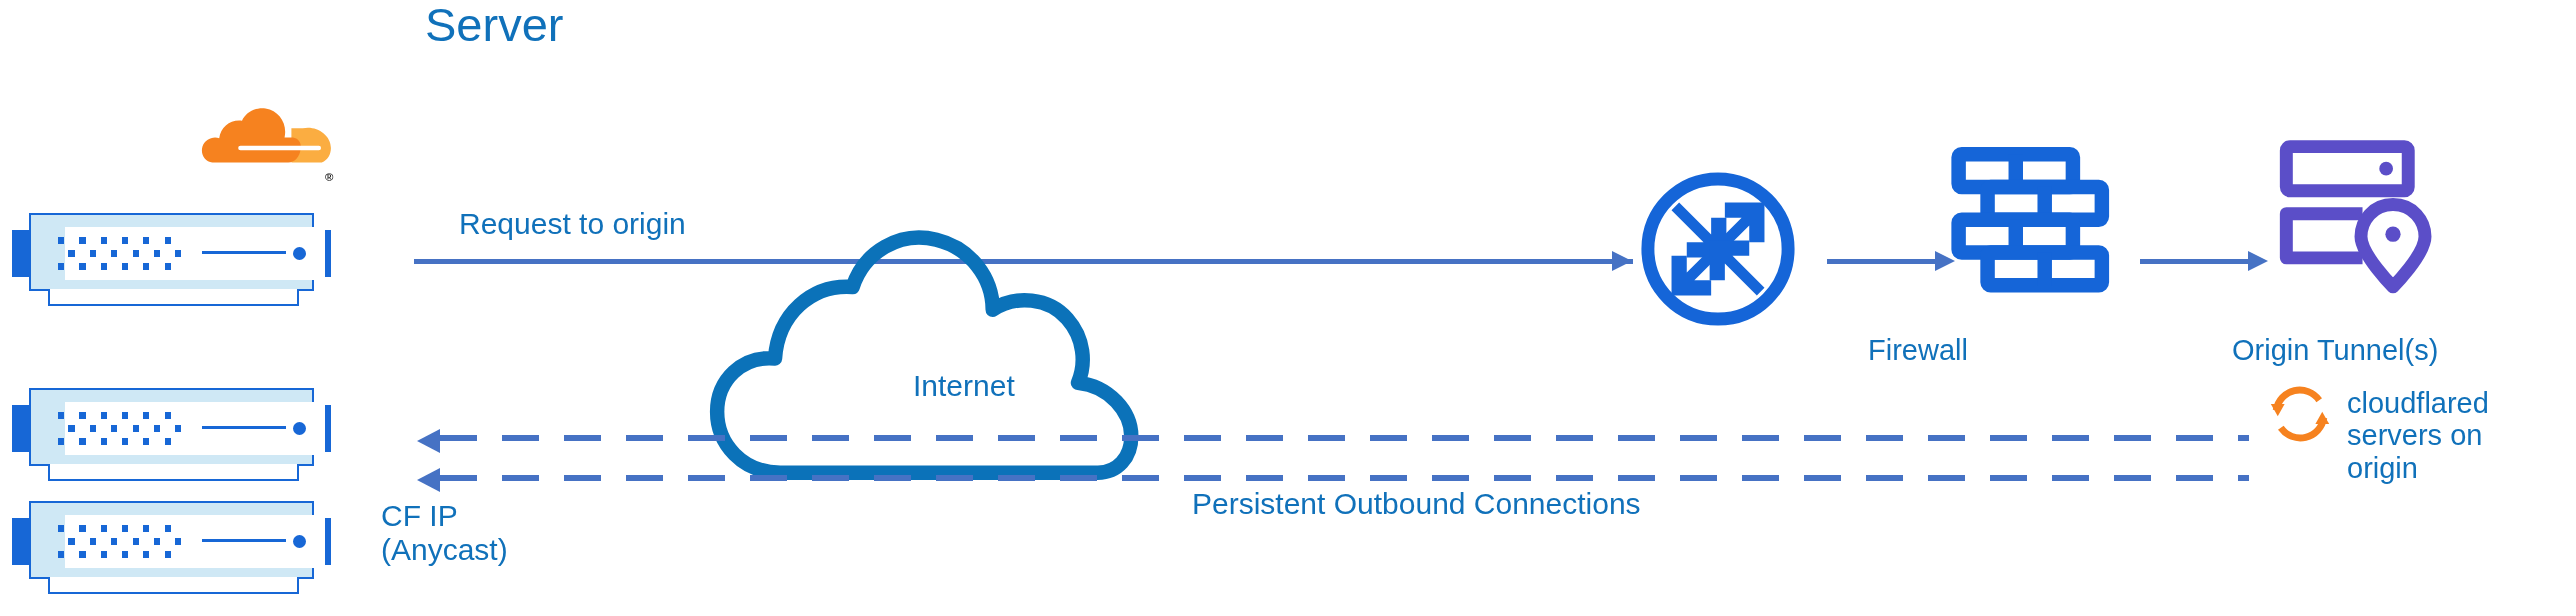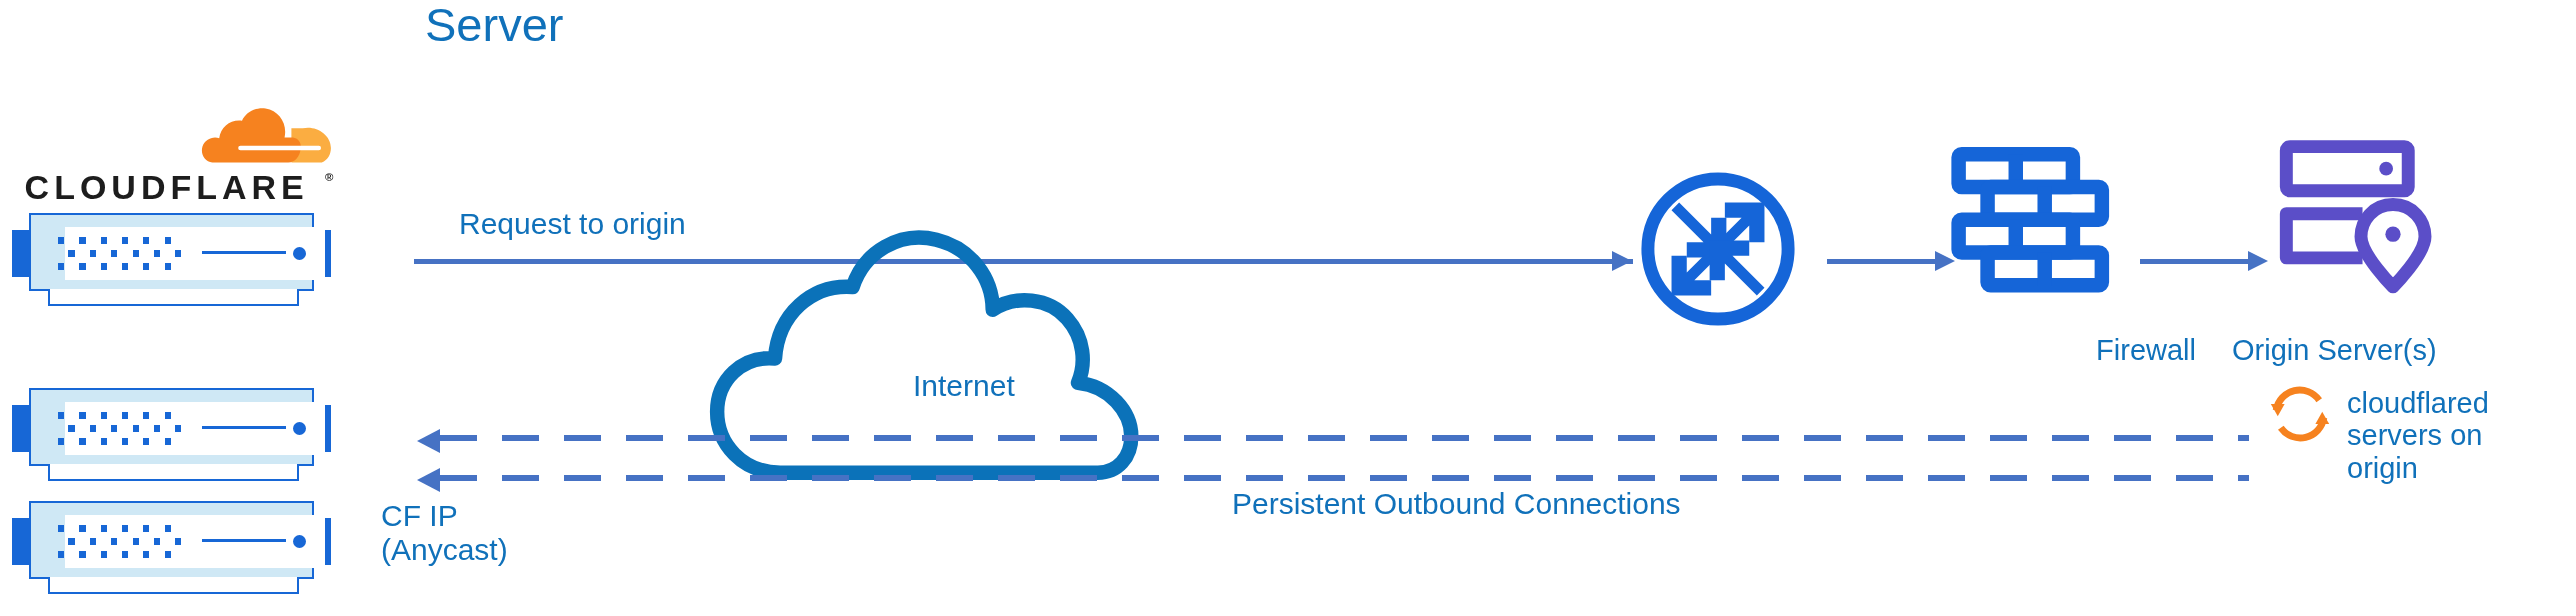--- a/index.html
+++ b/index.html
@@ -47,50 +47,49 @@
 
   
   #cloud{left:708px;top:229px;width:472px;height:259px;}
 
   
   #cpe-icon{left:1638px;top:169px;width:160px;height:160px;}
   #cpe-label{left:1556px;top:334px;width:328px;text-align:center;font-size:29px;}
 
   
   #fw-icon{left:1951px;top:145px;width:160px;height:160px;}
-  #fw-label{left:1868px;top:334px;width:328px;text-align:right;font-size:29px;}
+  #fw-label{left:1868px;top:334px;width:328px;text-align:left;font-size:29px;}
 
   
   #origin-icon{left:2277px;top:139px;width:168px;height:160px;}
   #origin-label{left:2232px;top:334px;width:320px;text-align:left;font-size:29px;}
 
   
   #cfd-icon{left:2267px;top:381px;width:66px;height:66px;}
   #cfd-label{left:2347px;top:387px;width:213px;font-size:29px;}
 
   
   #req-label{left:459px;top:207px;font-size:30px;}
   #internet-label{left:865px;top:369px;font-size:30px;margin-left:48px;}
-  #pob-label{left:1192px;top:487px;font-size:30px;margin-left:40px;}
+  #pob-label{left:1192px;top:487px;font-size:30px;}
   #cfip-label{left:381px;top:499px;font-size:30px;}
 </style>
 </head>
 <body>
 
 <div class="abs txt" id="title">Server</div>
 
 <div class="abs" id="cf-logo">
   <div id="cf-cloud">
     <svg viewBox="0 0 200 75" width="152" height="57" xmlns="http://www.w3.org/2000/svg">
       <path d="M155 28 C172 24 192 36 192 54 C192 62 188 70 180 73 L140 73 L140 28 Z" fill="#fbad41"></path>
       <path d="M62 73 C62 73 40 73 36 73 C26 72 20 62 23 52 C26 43 36 38 45 41 C47 26 60 16 75 18 C80 7 93 0 106 2 C124 5 135 22 131 40 L142 40 C150 41 154 49 152 56 C151 65 145 73 136 73 Z" fill="#f6821f"></path>
       <path d="M73 54 L176 54" stroke="#ffffff" stroke-width="6" fill="none" stroke-linecap="round"></path>
     </svg>
   </div>
-  <div id="cf-wordmark">CLOUDFLARE</div>
   <div id="cf-reg">®</div>
 </div>
 
 <div class="server" style="left:7.6px;top:213px;">
   <div class="srv-ear l"></div>
   <div class="srv-ear r"></div>
   <div class="srv-outer">
     <div class="srv-inner"></div>
   </div>
   <div class="dotgrid">
@@ -247,21 +246,21 @@
 
 <div class="abs" id="origin-icon">
   <svg viewBox="0 0 220 210" width="168" height="160" xmlns="http://www.w3.org/2000/svg">
     <rect x="12" y="10" width="160" height="58" rx="5" fill="none" stroke="#5b4ec8" stroke-width="17"></rect>
     <circle cx="143" cy="39" r="9" fill="#5b4ec8"></circle>
     <path d="M112 98 L12 98 L12 156 L112 156" fill="none" stroke="#5b4ec8" stroke-width="17" stroke-linejoin="round"></path>
     <path d="M152 86 C126 86 110 107 110 128 C110 152 152 194 152 194 C152 194 194 152 194 128 C194 107 178 86 152 86 Z" fill="none" stroke="#5b4ec8" stroke-width="17" stroke-linejoin="round"></path>
     <circle cx="152" cy="125" r="10" fill="#5b4ec8"></circle>
   </svg>
 </div>
-<div class="abs txt" id="origin-label">Origin Server(s)</div>
+<div class="abs txt" id="origin-label">Origin Tunnel(s)</div>
 
 <div class="abs" id="cfd-icon">
   <svg viewBox="0 0 86 86" width="66" height="66" xmlns="http://www.w3.org/2000/svg">
     <path d="M12 38 A31 31 0 0 1 68 25" fill="none" stroke="#f6821f" stroke-width="9" stroke-linecap="butt"></path>
     <polygon points="5,30 23,30 14,46" fill="#f6821f"></polygon>
     <path d="M74 48 A31 31 0 0 1 18 61" fill="none" stroke="#f6821f" stroke-width="9" stroke-linecap="butt"></path>
     <polygon points="63,56 81,56 72,40" fill="#f6821f"></polygon>
   </svg>
 </div>
 <div class="abs txt" id="cfd-label"><span>cloudflared</span><br><span>servers on</span><br><span>origin</span></div>

